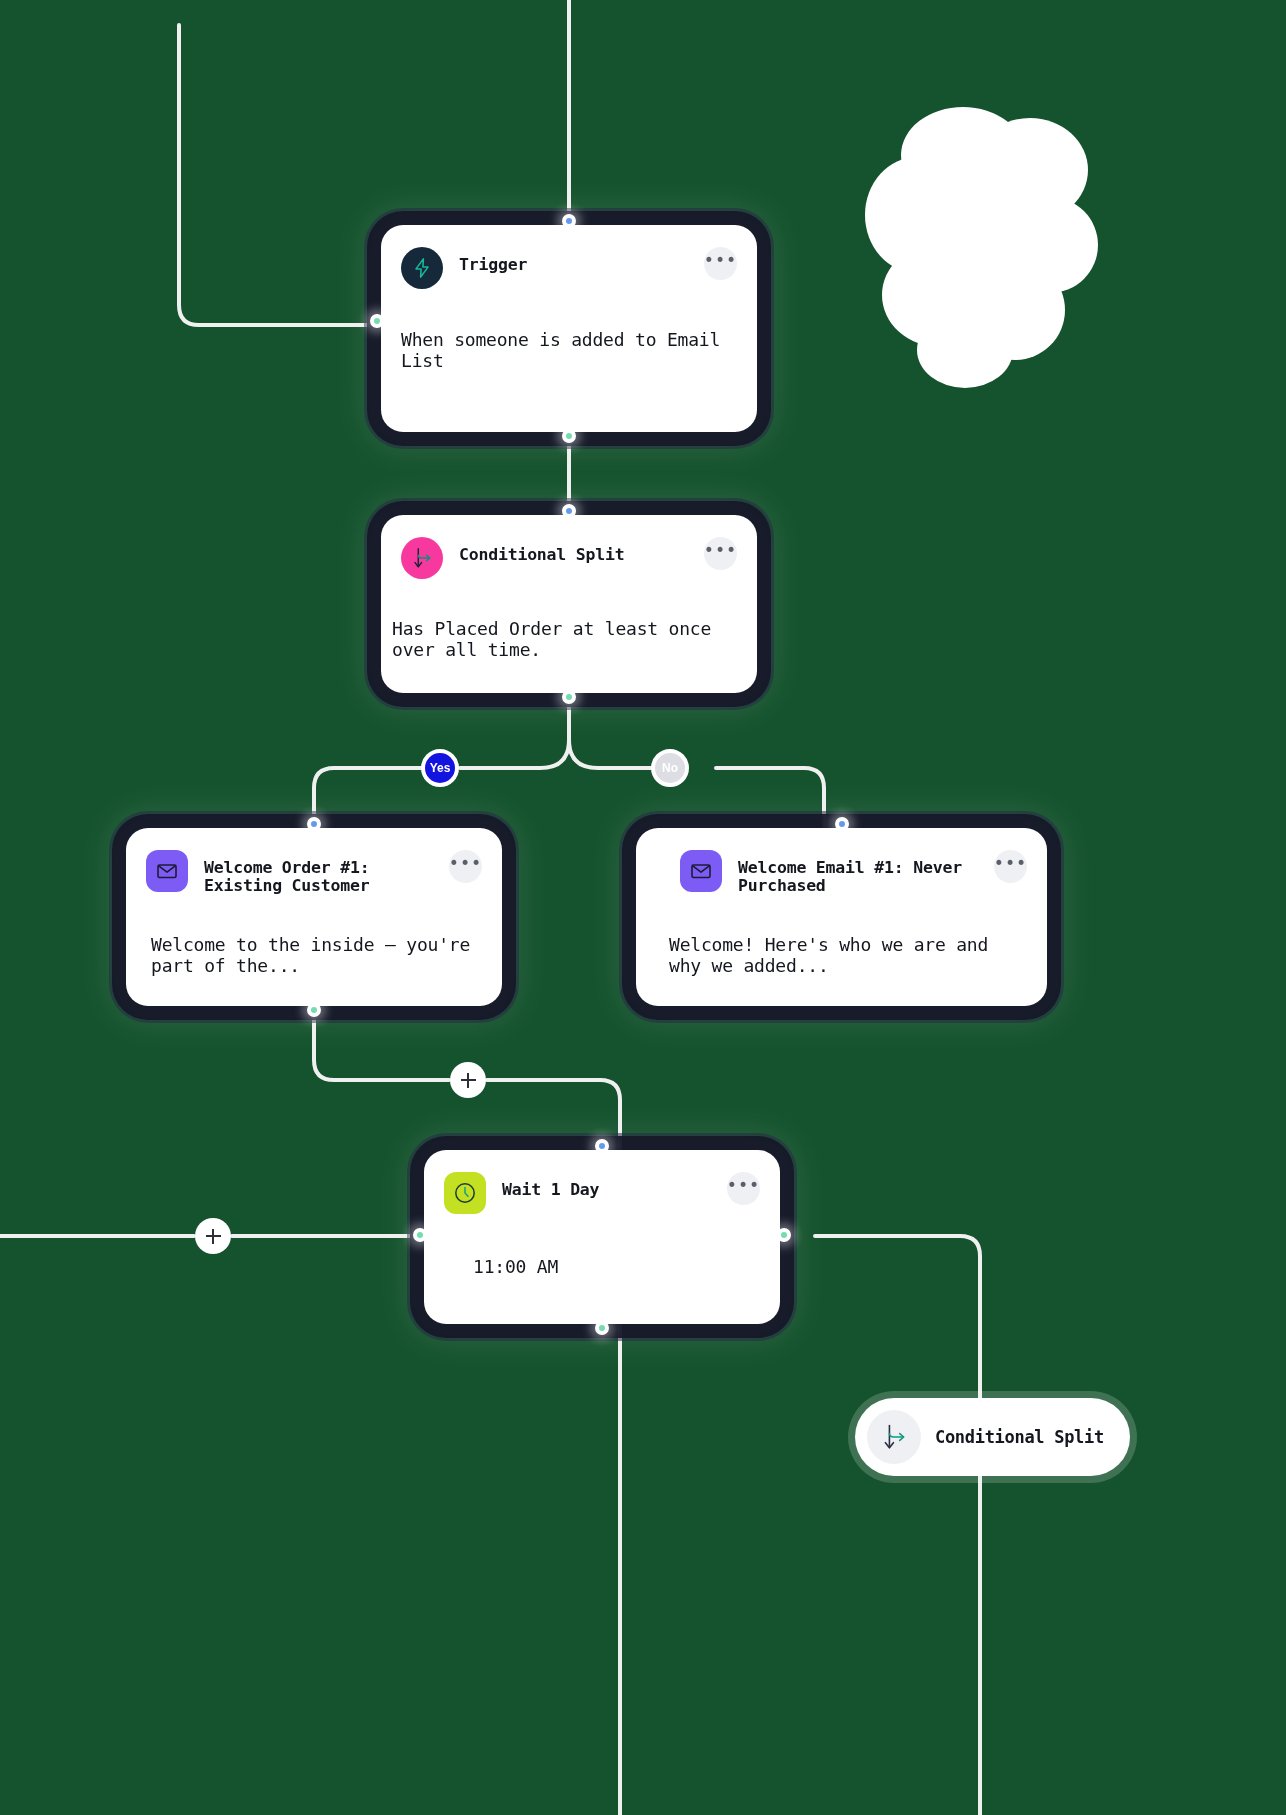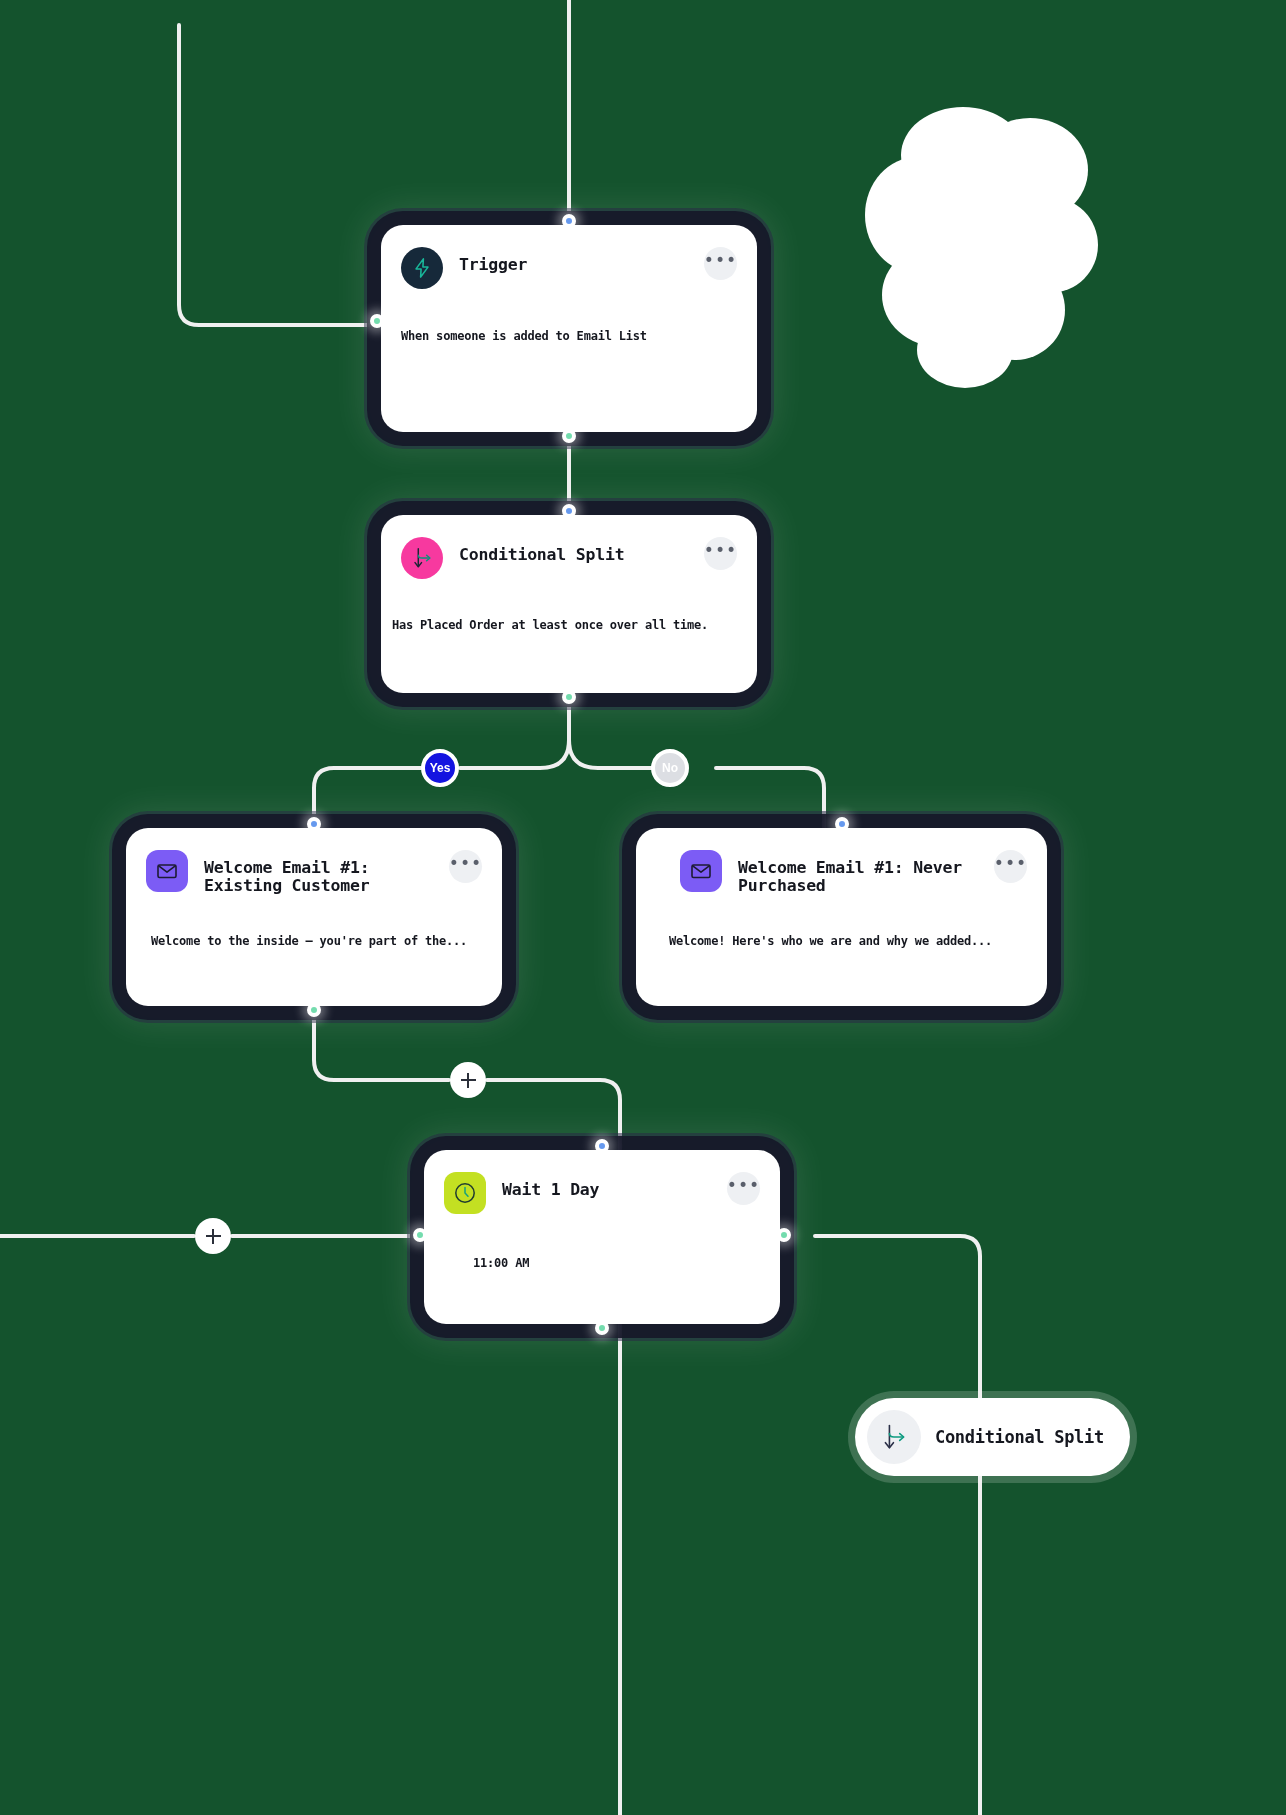--- a/index.html
+++ b/index.html
@@ -61,22 +61,22 @@
     display: flex; align-items: center; justify-content: center;
     color: #5a5f6b;
     font-size: 17px;
     letter-spacing: 1px;
     line-height: 10px;
     padding-bottom: 8px;
     cursor: pointer;
   }
   .node-body {
     padding: 0 20px;
-    font-size: 12px;
-    font-weight: 700;
+    font-size: 18px;
+    font-weight: 400;
     color: #15171f;
     letter-spacing: -0.2px;
   }
 
   
   .port {
     position: absolute;
     width: 14px; height: 14px;
     border-radius: 50%;
     border: 4px solid #ffffff;
@@ -235,21 +235,21 @@
   </div>
 
   <div class="node" style="left:126px; top:828px; width:376px; height:178px;">
     <div class="node-head">
       <div class="node-icon" style="background:#7c5cf5;">
         <svg width="24" height="24" viewBox="0 0 24 24" fill="none" stroke="#1c1b33" stroke-width="1.6" stroke-linejoin="round">
           <rect x="3" y="6" width="18" height="12.5" rx="1.5"></rect>
           <path d="M3.4 6.6 L12 13.2 L20.6 6.6"></path>
         </svg>
       </div>
-      <div class="node-title">Welcome Email #1: Existing Customer</div>
+      <div class="node-title">Welcome Order #1: Existing Customer</div>
       <div class="dots">•••</div>
     </div>
     <div class="node-body" style="padding-top:38px; padding-left:25px;">Welcome to the inside — you're part of the...</div>
     <div class="port blue" style="left:50%; top:-11px; transform:translateX(-50%);"></div>
     <div class="port green" style="left:50%; bottom:-11px; transform:translateX(-50%);"></div>
   </div>
 
   <div class="node" style="left:636px; top:828px; width:411px; height:178px;padding-left:24px;">
     <div class="node-head">
       <div class="node-icon" style="background:#7c5cf5;">

